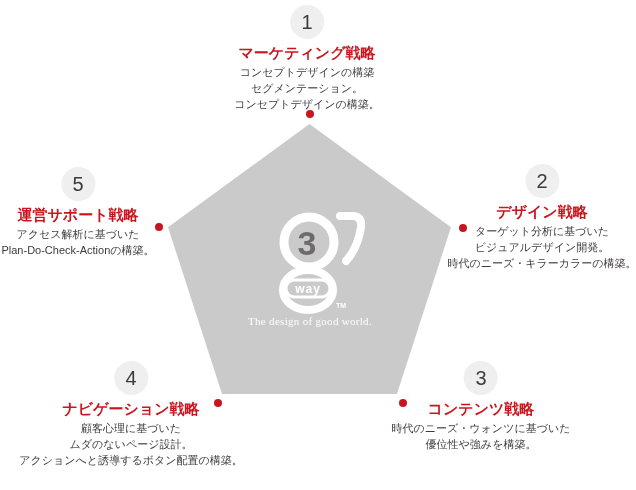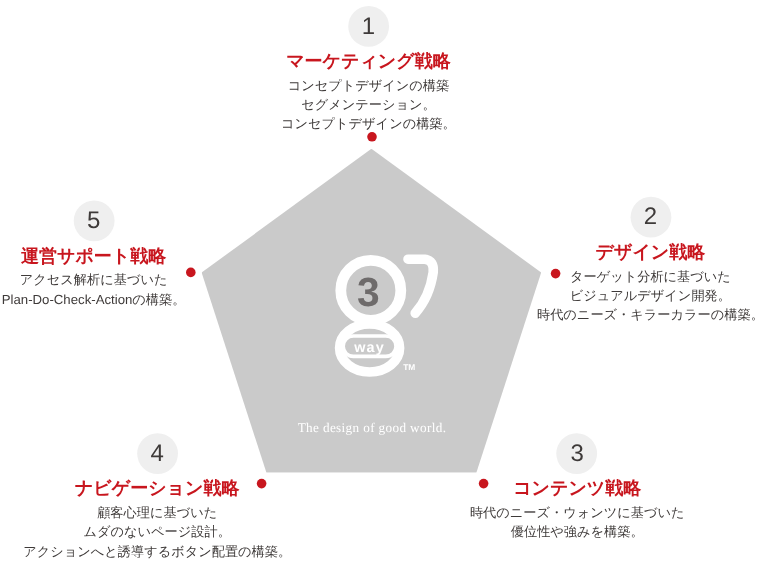--- a/index.html
+++ b/index.html
@@ -16,41 +16,41 @@
 
   
   .logo { position:absolute; left:240px; top:208px; width:140px; height:130px; }
   .center-title {
     position:absolute; left:312px; top:261px; transform:translate(-50%,-50%);
     font-size:28px; letter-spacing:3px; color:#3e3a39; white-space:nowrap;
   }
   .tagline {
     position:absolute; left:310px; top:321px; transform:translate(-50%,-50%);
     font-family:"Liberation Serif","DejaVu Serif",serif;
-    font-size:11px; color:#ffffff; white-space:nowrap; letter-spacing:0.3px;margin-top:36px;
+    font-size:11px; color:#ffffff; white-space:nowrap; letter-spacing:0.3px;
   }
 
   
   .vertex-dot { position:absolute; width:8px; height:8px; border-radius:50%; background:#c8161e; }
   .dot1 { left:306px; top:110px; }
   .dot2 { left:459px; top:224px; }
   .dot3 { left:399px; top:399px; }
   .dot4 { left:214px; top:399px; }
   .dot5 { left:155px; top:223px; }
 
   
   .strategy { position:absolute; transform:translateX(-50%); text-align:center; }
   .num-circle {
     width:34px; height:34px; border-radius:50%; background:#efefef;
     color:#3e3a39; font-size:20px; font-weight:500; line-height:34px;
     text-align:center; margin:0 auto 4px;
   }
   .s-title {
     font-size:15px; font-weight:bold; color:#c8161e;
-    line-height:19px; margin-bottom:2px; white-space:nowrap;font-family:Liberation Mono, monospace;
+    line-height:19px; margin-bottom:2px; white-space:nowrap;
   }
   .s-line { font-size:11px; color:#3e3a39; line-height:16px; white-space:nowrap; }
   .s1 { left:307px; top:5px; }
   .s2 { left:542px; top:164px; }
   .s3 { left:481px; top:361px; }
   .s4 { left:131px; top:361px; }
   .s5 { left:78px;  top:167px; }
 
   .logo text { font-family:"Liberation Sans","DejaVu Sans",sans-serif; }
 </style>

